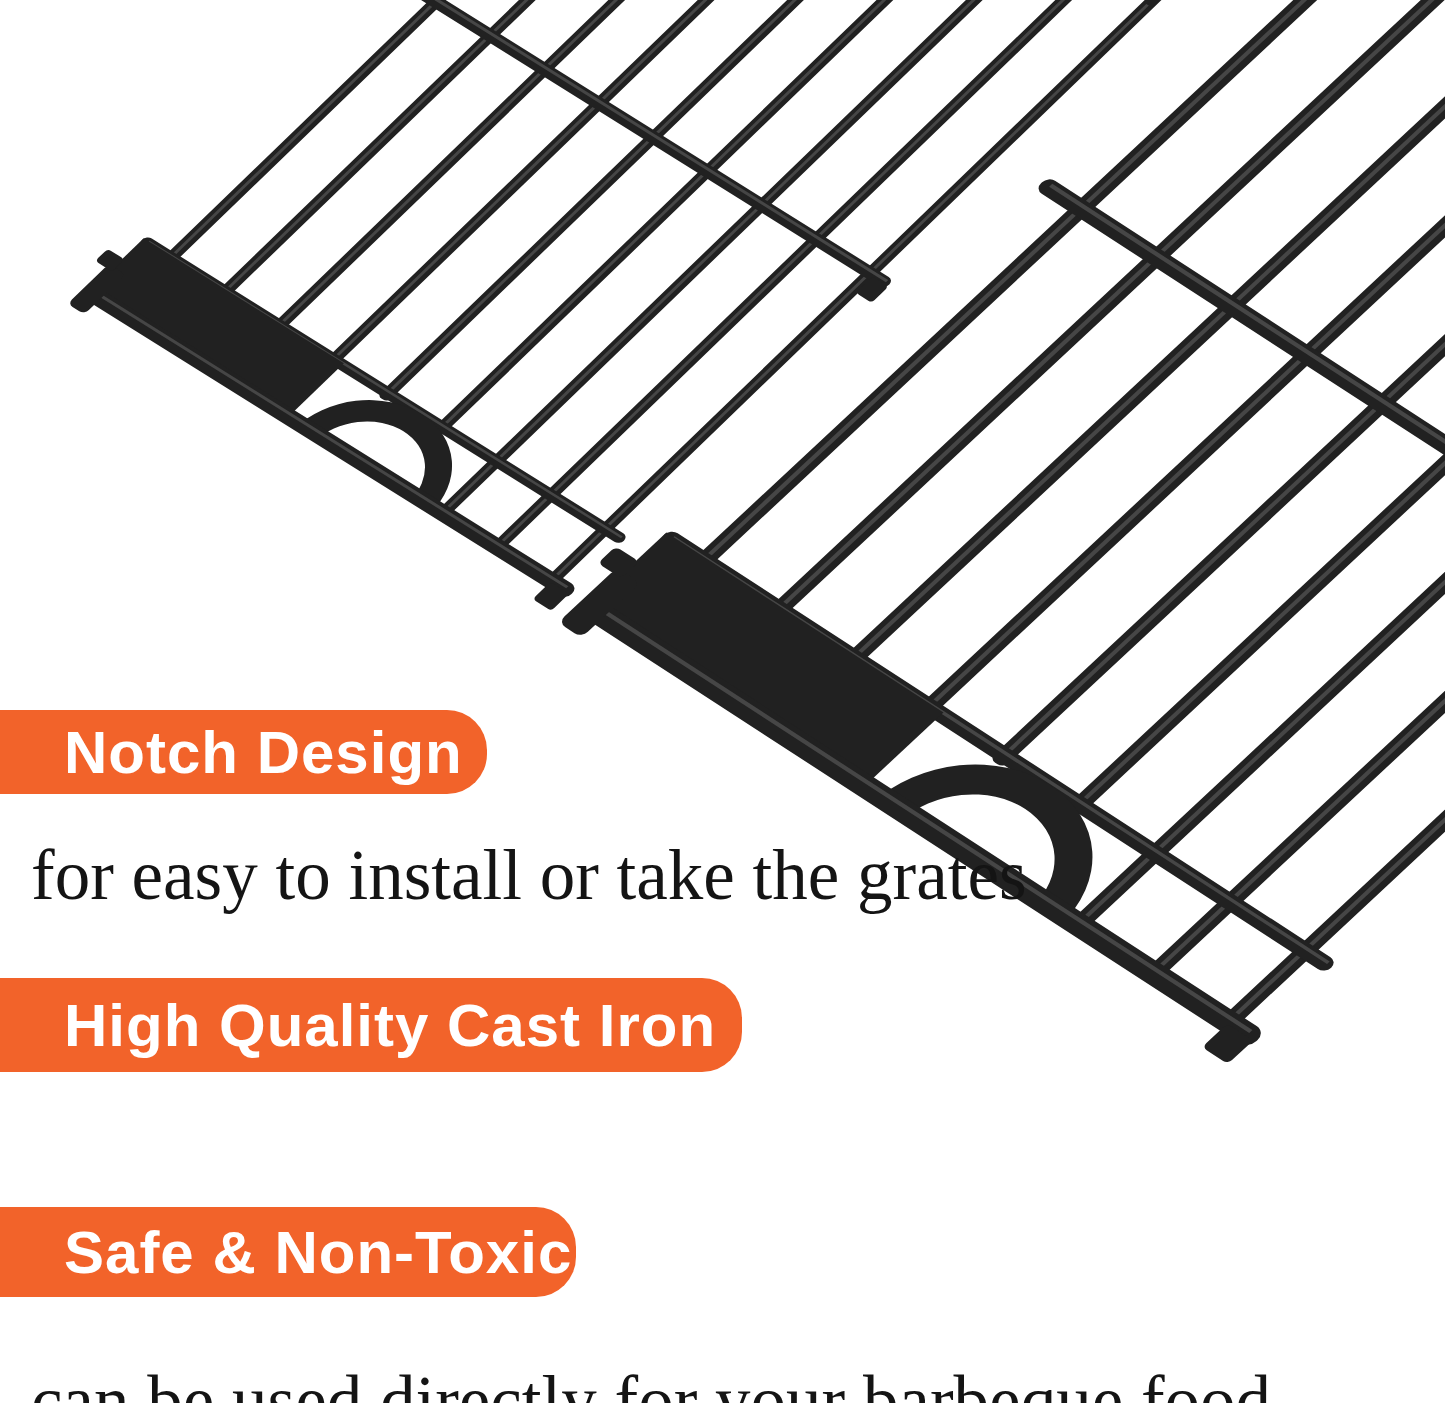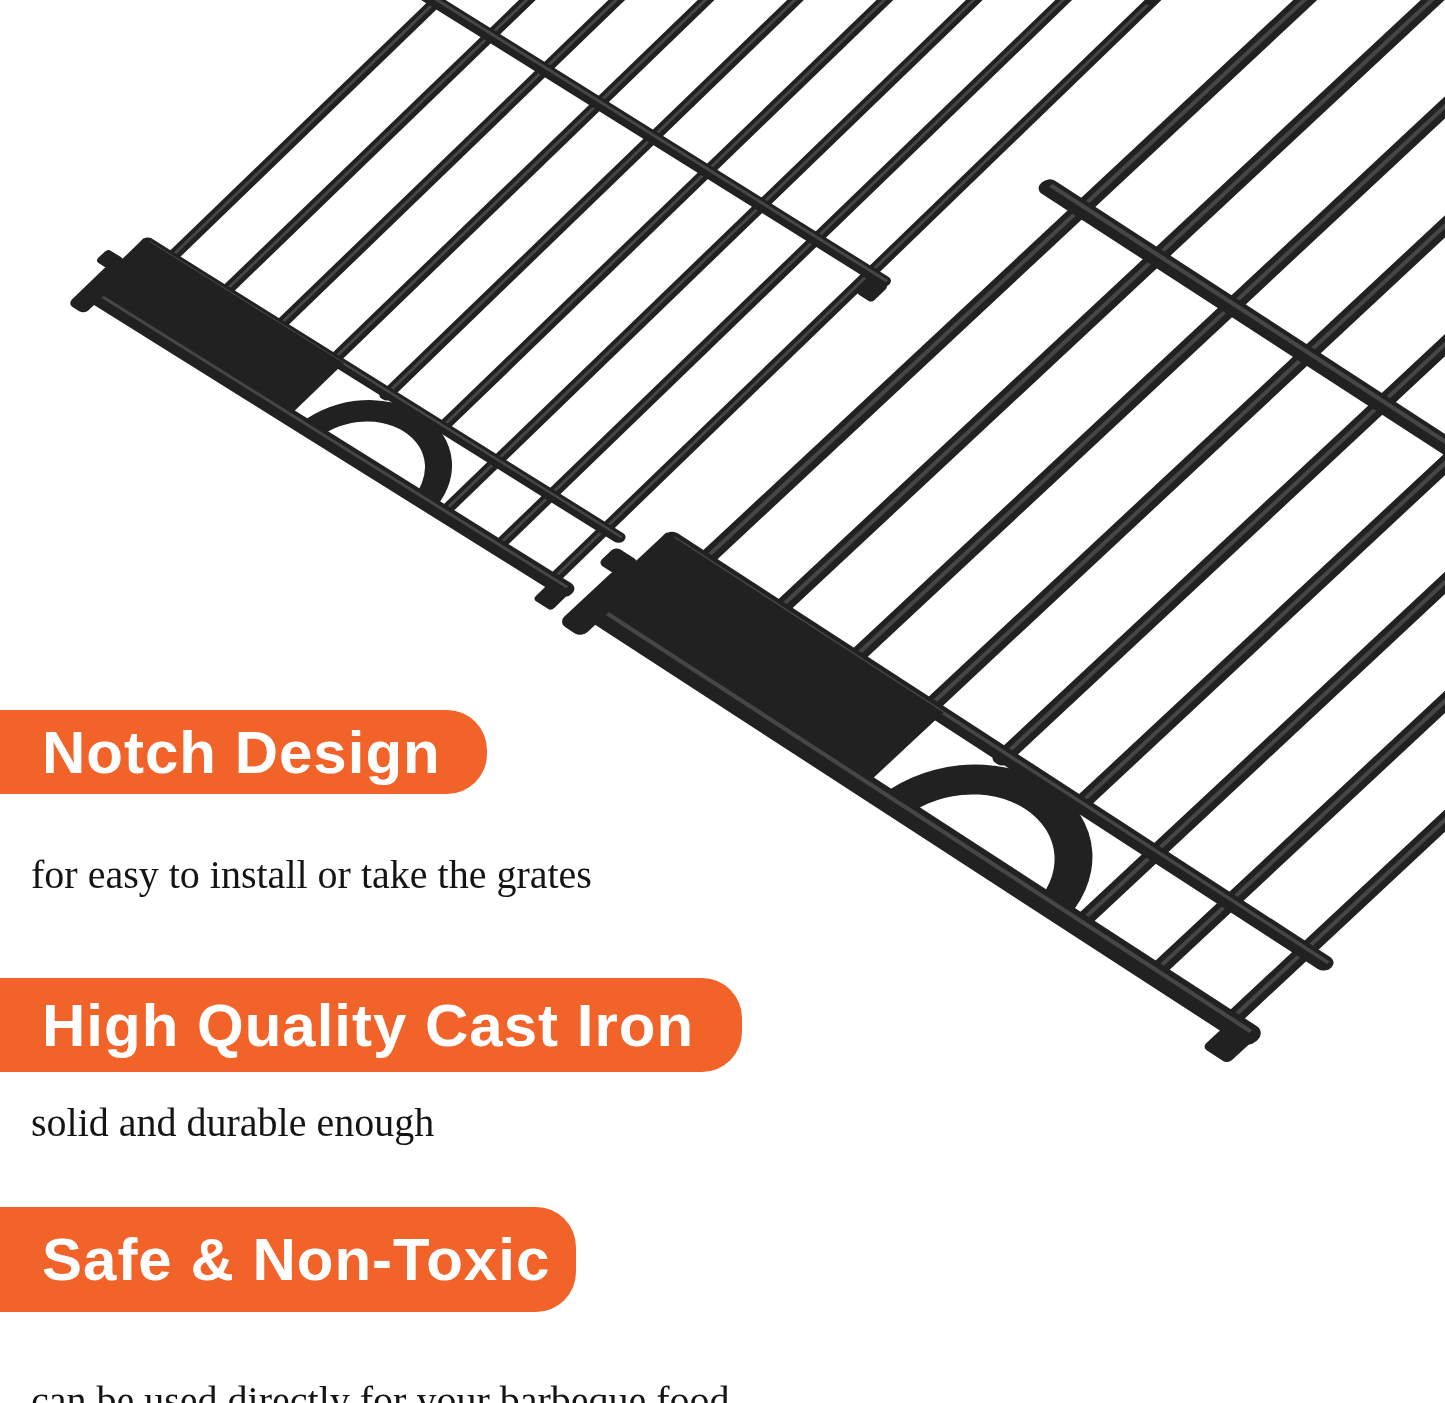--- a/index.html
+++ b/index.html
@@ -14,38 +14,38 @@
   .grates-photo {
     position: absolute;
     left: 0; top: 0;
   }
   .feature-badge {
     position: absolute;
     left: 0;
     display: flex;
     align-items: center;
     box-sizing: border-box;
-    padding-left: 42px;
+    padding-left: 64px;
     border-radius: 0 40px 40px 0;
     color: #ffffff;
     font-family: "Liberation Sans", sans-serif;
     font-weight: bold;
     font-size: 60px;
     letter-spacing: 1px;
     white-space: nowrap;
   }
   .badge-1 { top: 710px; width: 487px;  height: 84px; }
   .badge-2 { top: 958px; width: 742px;  height: 94px; }
-  .badge-3 { top: 1207px; width: 576px; height: 105px; }
+  .badge-3 { top: 1207px; width: 576px; height: 90px; }
   .feature-desc {
     position: absolute;
     left: 31px;
     color: #141414;
     font-family: "Liberation Serif", serif;
-    font-size: 40px;
+    font-size: 71px;
     line-height: 70px;
     white-space: nowrap;
   }
   .desc-1 { top: 840px; }
   .desc-2 { top: 1088px; }
   .desc-3 { top: 1366px; }
 </style>
 </head>
 <body>
 
@@ -114,20 +114,19 @@
   </svg>
 
   <div class="feature-badge badge-1" style="background: rgb(242, 99, 42);">
     <span>Notch Design</span>
   </div>
   <div class="feature-desc desc-1" style="color: rgb(20, 20, 20);">for easy to install or take the grates</div>
 
   <div class="feature-badge badge-2" style="background: rgb(242, 99, 42); margin-top: 20px;">
     <span>High Quality Cast Iron</span>
   </div>
-  <div class="feature-desc desc-2" style="color: rgb(20, 20, 20);">solid and durable enough</div>
 
   <div class="feature-badge badge-3" style="background: rgb(242, 99, 42);">
     <span>Safe &amp; Non-Toxic</span>
   </div>
   <div class="feature-desc desc-3" style="color: rgb(20, 20, 20);">can be used directly for your barbeque food</div>
 
 </div>
 
 </body></html>

